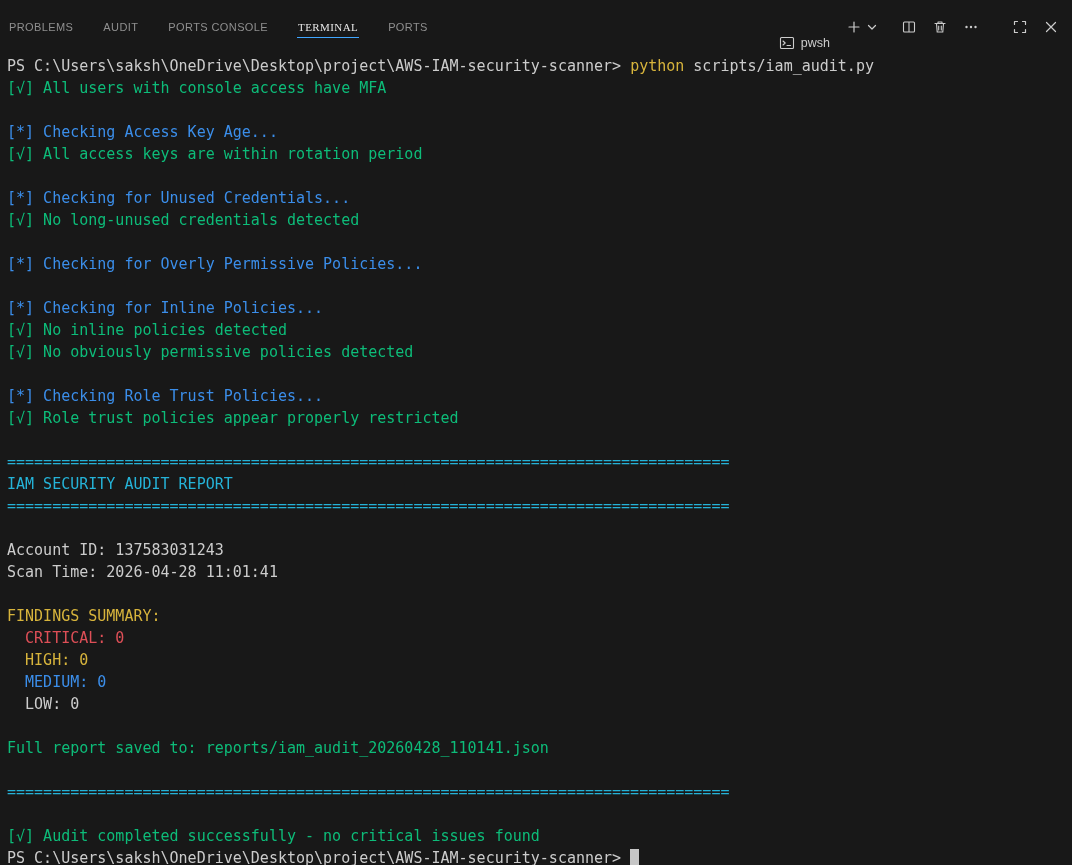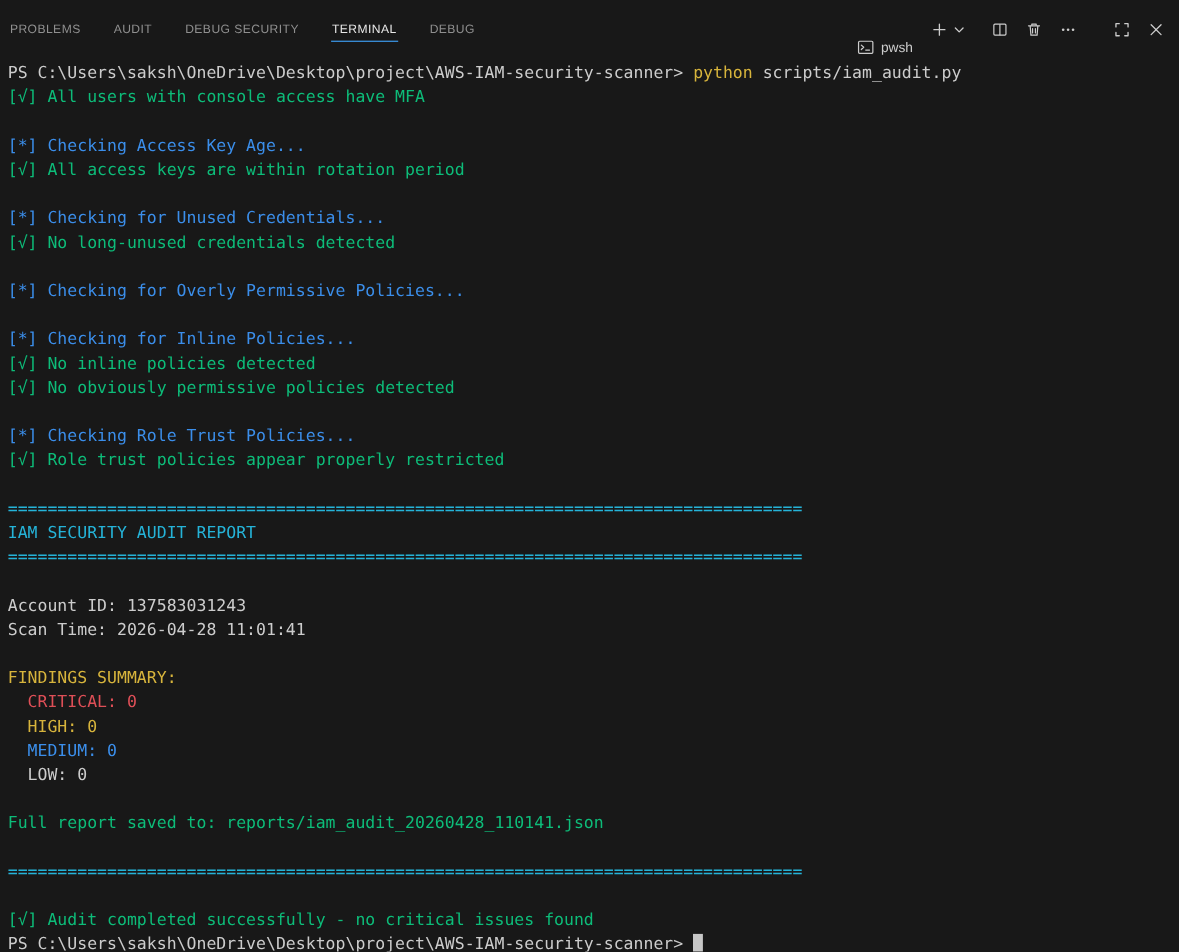--- a/index.html
+++ b/index.html
@@ -14,21 +14,21 @@
     display:flex; justify-content:space-between; align-items:center;
     padding:0 10px 0 8px;
     font-family:"Liberation Sans", sans-serif;
   }
   .tabs { display:flex; gap:28px; align-items:center; }
   .tab {
     font-size:11px; letter-spacing:0.4px; color:#8f8f8f;
     padding:5px 1px 4px; border-bottom:1px solid transparent; cursor:pointer;
     white-space:nowrap;
   }
-  .tab.active { color:#e7e7e7; border-bottom-color:var(--accent,#40a6ff); }
+  .tab.active { color:#e7e7e7; border-bottom-color:var(--accent,#40a6ff);font-family:Liberation Serif, serif; }
 
   .actions { display:flex; align-items:center; color:#cccccc; }
   .shell { display:flex; align-items:center; gap:6px; cursor:pointer; padding:3px 4px; border-radius:4px;margin-top:32px; }
   .shell-label { font-size:12.5px; color:#cccccc; }
   .icon-btn {
     background:none; border:none; padding:3px; margin-left:9px;
     display:flex; align-items:center; justify-content:center;
     cursor:pointer; border-radius:4px;
   }
   .icon-btn.narrow { margin-left:1px; padding-left:0; }
@@ -52,23 +52,23 @@
 </style>
 </head>
 <body>
 
 <div class="panel">
 
   <header class="panel-header">
     <nav class="tabs">
         <div class="tab">PROBLEMS</div>
         <div class="tab">AUDIT</div>
-        <div class="tab">DEBUG SECURITY</div>
+        <div class="tab">PORTS CONSOLE</div>
         <div class="tab active">TERMINAL</div>
-        <div class="tab">DEBUG</div>
+        <div class="tab">PORTS</div>
       </nav>
 
     <div class="actions">
 
       <div class="shell">
         <span class="icon">
           <svg width="16" height="16" viewBox="0 0 16 16" fill="none" stroke="#cccccc" stroke-width="1.1">
             <rect x="1.5" y="2.5" width="13" height="11" rx="1"></rect>
             <path d="M4 6l2.2 2L4 10" stroke-linecap="round" stroke-linejoin="round"></path>
             <path d="M8 10.5h3.5" stroke-linecap="round"></path>

